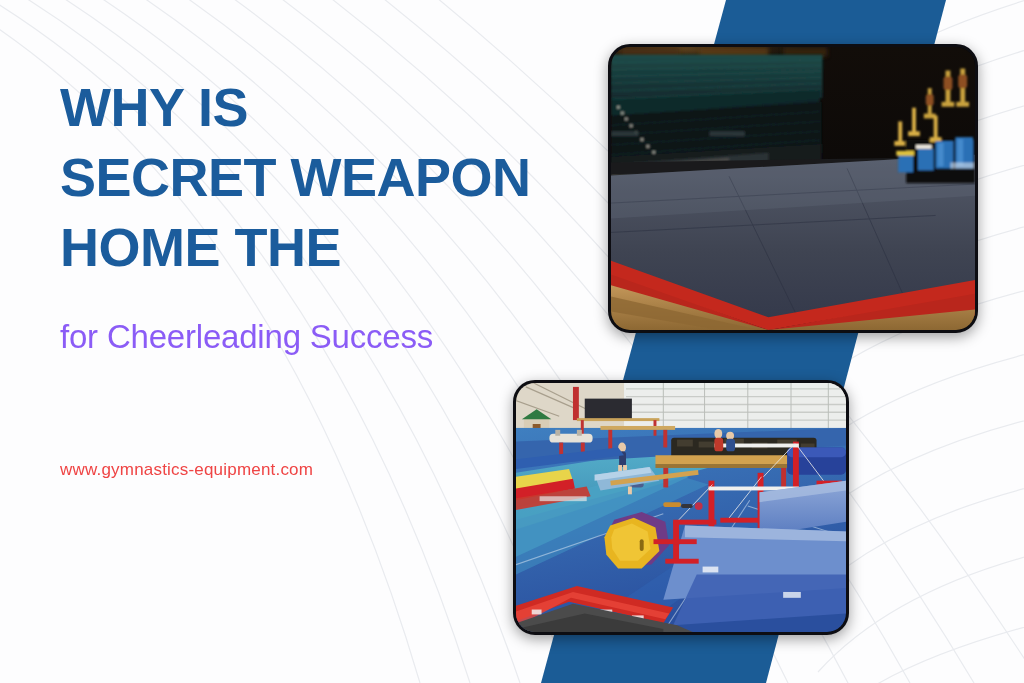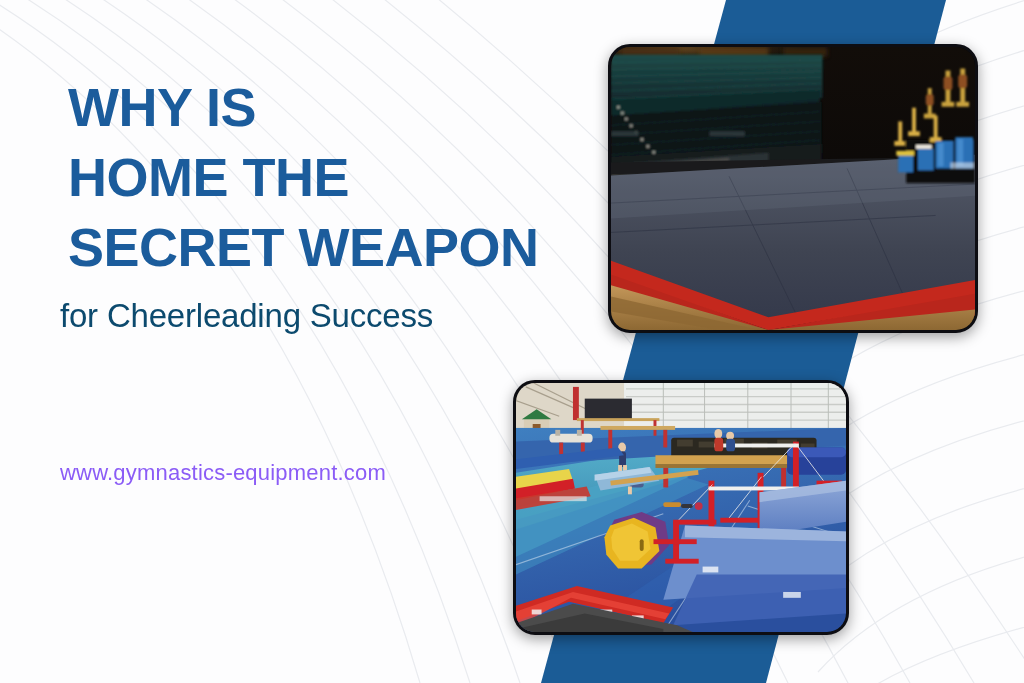--- a/index.html
+++ b/index.html
@@ -39,38 +39,37 @@
     z-index:4;
   }
   .headline {
     font-size:54px;
     line-height:70px;
     font-weight:bold;
     letter-spacing:-0.5px;
     color:#1b5c9c;
     text-transform:uppercase;
     white-space:nowrap;
-    margin-left:8px;
   }
   .headline .hl-line { display:block; }
   .subhead {
-    margin-top:13px;
+    margin-top:34px;
     font-size:33px;
     line-height:42px;
     font-weight:400;
-    color:#0c4a6e;
+    color:#8b5cf6;
     letter-spacing:-0.2px;
     white-space:nowrap;
   }
   .site-url {
     position:absolute;
     left:60px; top:460px;
-    font-size:22px;
+    font-size:17px;
     letter-spacing:0.2px;
-    color:#8b5cf6;
+    color:#ef4444;
     z-index:4;
     white-space:nowrap;
   }
 
   
   .photo-card {
     position:absolute;
     border-radius:22px;
     overflow:hidden;
     z-index:5;
@@ -123,22 +122,22 @@
     </g>
   </svg>
 
   <svg class="blue-band" viewBox="0 0 1024 683" preserveAspectRatio="none" aria-hidden="true">
     <polygon points="726,0 946,0 766,683 541,683" fill="#1b5c96"></polygon>
   </svg>
 
   <div class="text-col">
     <h1 class="headline">
       <span class="hl-line">WHY IS</span>
+      <span class="hl-line">SECRET WEAPON</span>
       <span class="hl-line">HOME THE</span>
-      <span class="hl-line">SECRET WEAPON</span>
     </h1>
     <div class="subhead">for Cheerleading Success</div>
   </div>
 
   <div class="site-url">www.gymnastics-equipment.com</div>
 
   <div class="photo-card" id="photo-arena">
     <svg viewBox="0 0 370 289" preserveAspectRatio="none" aria-hidden="true">
       <defs>
         <linearGradient id="arenaCeil" x1="0" y1="0" x2="0" y2="1">

